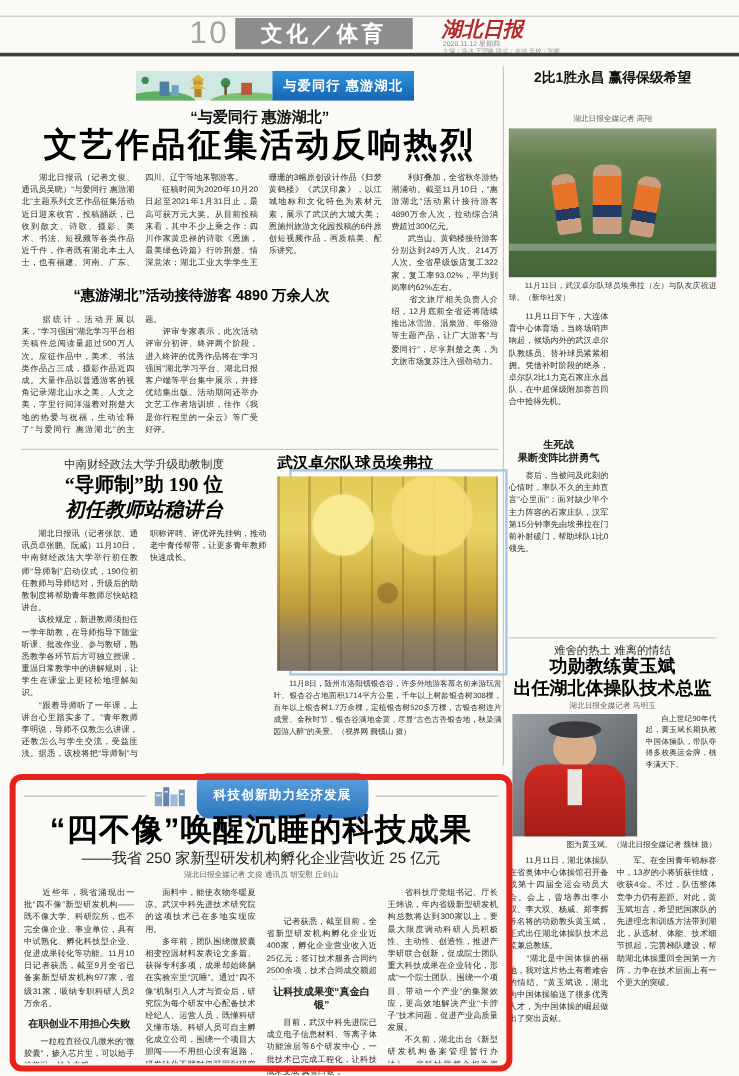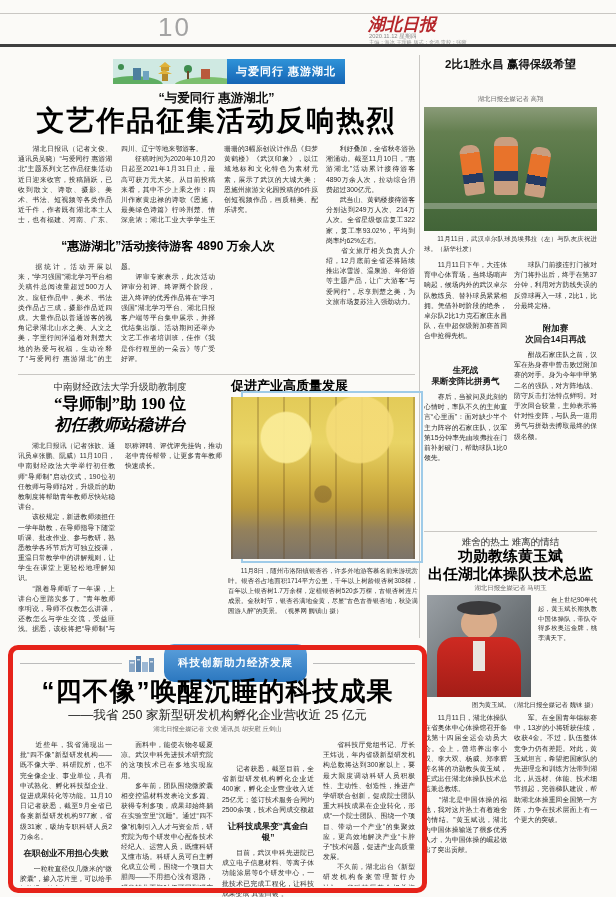--- a/index.html
+++ b/index.html
@@ -19,20 +19,21 @@
   .player{position:absolute;width:20px;height:50px;border-radius:8px 8px 3px 3px;
     background:linear-gradient(180deg,#c99e80 0 16%,#e8732b 16% 58%,#243a63 58% 76%,#c99e80 76% 100%);}
 </style>
 </head>
 <body>
 
 <div id="page">
 
   <div class="abs rule" style="left:0;top:13px;width:616px;height:1px;"></div>
   <div class="abs" style="left:158px;top:12px;font-size:26px;color:#a3a3a3;letter-spacing:2px;">10</div>
+  <div class="abs" style="left:196px;top:15px;width:148px;height:26px;background:#8e8e8e;color:#fff;font-weight:bold;font-size:18px;letter-spacing:3px;display:flex;align-items:center;justify-content:center;">文化／体育</div>
   <div class="abs" style="left:368px;top:13px;font-family:'Liberation Serif','DejaVu Serif',serif;font-style:italic;font-weight:bold;font-size:17px;color:#b5262a;">湖北日报</div>
   <div class="abs" style="left:369px;top:32px;font-size:5.8px;color:#888;">2020.11.12 星期四</div>
   <div class="abs" style="left:369px;top:39px;font-size:5.2px;color:#999;">主编：海冰 王理略 版式：金鸿 责校：张晰</div>
   <div class="abs" style="left:0;top:44px;width:616px;height:3px;background:#3f3f3f;"></div>
 
   <div class="abs rule" style="left:419px;top:55px;width:1px;height:583px;"></div>
 
   <div class="abs photo" style="left:113px;top:59px;width:232px;height:25px;display:flex;">
     <span style="display:block;width:114px;height:25px;">
       <svg width="114" height="25" viewBox="0 0 114 25">
@@ -65,21 +66,21 @@
 　　省文旅厅相关负责人介绍，12月底前全省还将陆续推出冰雪游、温泉游、年俗游等主题产品，让广大游客“与爱同行”，尽享荆楚之美，为文旅市场复苏注入强劲动力。</div>
   <div class="abs rule" style="left:18px;top:374px;width:397px;height:1px;"></div>
 
   <div class="abs kicker" style="left:18px;top:381px;width:204px;font-size:9.5px;font-weight:normal;color:#333;">中南财经政法大学升级助教制度</div>
   <div class="abs headline" style="left:18px;top:393px;width:204px;font-size:16.5px;line-height:1.3;">“导师制”助 190 位</div>
   <div class="abs headline" style="left:18px;top:414px;width:204px;font-size:16.5px;line-height:1.3;font-style:italic;">初任教师站稳讲台</div>
   <div class="abs bt" style="left:18px;top:441px;width:204px;height:197px;column-count:2;column-gap:10px;column-fill:auto;">　　湖北日报讯（记者张歆、通讯员卓张鹏、阮威）11月10日，中南财经政法大学举行初任教师“导师制”启动仪式，190位初任教师与导师结对，升级后的助教制度将帮助青年教师尽快站稳讲台。
 　　该校规定，新进教师须担任一学年助教，在导师指导下随堂听课、批改作业、参与教研，熟悉教学各环节后方可独立授课，重温日常教学中的讲解规则，让学生在课堂上更轻松地理解知识。
 　　“跟着导师听了一年课，上讲台心里踏实多了。”青年教师李明说，导师不仅教怎么讲课，还教怎么与学生交流，受益匪浅。据悉，该校将把“导师制”与职称评聘、评优评先挂钩，推动老中青传帮带，让更多青年教师快速成长。</div>
 
-  <div class="abs" style="left:231px;top:377px;width:186px;font-weight:bold;font-size:13px;color:#000;">促进产业高质量发展</div>
+  <div class="abs" style="left:231px;top:377px;width:186px;font-weight:bold;font-size:13px;color:#000;">武汉卓尔队球员埃弗拉</div>
   <div class="abs" style="left:241px;top:391px;width:178px;height:168px;border:2px solid #9fcbe8;"></div>
   <div class="abs photo" style="left:231px;top:397px;width:184px;height:162px;
        background:
          radial-gradient(circle at 30% 25%, rgba(250,235,150,.95) 0 14%, rgba(0,0,0,0) 15%),
          radial-gradient(circle at 70% 20%, rgba(245,220,120,.9) 0 18%, rgba(0,0,0,0) 19%),
          radial-gradient(circle at 50% 60%, rgba(120,90,40,.5) 0 6%, rgba(0,0,0,0) 7%),
          repeating-linear-gradient(90deg, rgba(90,60,20,.25) 0 2px, rgba(0,0,0,0) 2px 26px),
          linear-gradient(180deg,#e3cb58 0%,#e9d465 28%,#d2b244 52%,#bb9a3c 68%,#94815b 82%,#7b736a 100%);"></div>
   <div class="abs cap" style="left:228px;top:566px;width:190px;height:64px;">　　11月8日，随州市洛阳镇银杏谷，许多外地游客慕名前来游玩赏叶。银杏谷占地面积1714平方公里，千年以上树龄银杏树308棵，百年以上银杏树1.7万余棵，定植银杏树520多万棵，古银杏树连片成景。金秋时节，银杏谷满地金黄，尽显“古色古香银杏地，秋染满园游人醉”的美景。（视界网 阙镇山 摄）</div>
 
@@ -91,26 +92,20 @@
     <div class="player" style="left:70px;top:30px;width:24px;height:58px;"></div>
     <div class="player" style="left:104px;top:40px;transform:rotate(10deg);"></div>
     <div style="position:absolute;left:0;top:96px;width:173px;height:6px;background:rgba(230,230,225,.35);"></div>
   </div>
   <div class="abs cap" style="left:424px;top:234px;width:173px;height:22px;">　　11月11日，武汉卓尔队球员埃弗拉（左）与队友庆祝进球。（新华社发）</div>
   <div class="abs" style="left:424px;top:260px;width:83px;height:268px;">
     <div class="bt" style="height:100px;">　　11月11日下午，大连体育中心体育场，当终场哨声响起，候场内外的武汉卓尔队教练员、替补球员紧紧相拥。凭借补时阶段的绝杀，卓尔队2比1力克石家庄永昌队，在中超保级附加赛首回合中抢得先机。</div>
     <div class="colsub">生死战
 果断变阵比拼勇气</div>
     <div class="bt" style="height:118px;">　　赛后，当被问及此刻的心情时，率队不久的主帅直言“心里面”：面对缺少半个主力阵容的石家庄队，汉军第15分钟率先由埃弗拉在门前补射破门，帮助球队1比0领先。</div>
-  </div>
-  <div class="abs" style="left:514px;top:260px;width:83px;height:268px;">
-    <div class="bt" style="height:58px;">　　球队门前接连打门被对方门将扑出后，终于在第37分钟，利用对方防线失误的反弹球再入一球，2比1，比分最终定格。</div>
-    <div class="colsub">附加赛
-次回合14日再战</div>
-    <div class="bt" style="height:158px;">　　酣战石家庄队之前，汉军在热身赛中曾击败过附加赛的对手。身为今年中甲第二名的强队，对方阵地战、防守反击打法特点鲜明。对于次回合较量，主帅表示将针对性变阵，与队员一道用勇气与拼劲去搏取最终的保级名额。</div>
   </div>
   <div class="abs rule" style="left:424px;top:531px;width:173px;height:1px;"></div>
 
   <div class="abs kicker" style="left:424px;top:536px;width:173px;font-size:9.5px;font-weight:normal;color:#333;">难舍的热土 难离的情结</div>
   <div class="abs headline" style="left:424px;top:547px;width:173px;font-size:15px;line-height:1.25;">功勋教练黄玉斌</div>
   <div class="abs headline" style="left:424px;top:565px;width:173px;font-size:15px;line-height:1.25;">出任湖北体操队技术总监</div>
   <div class="abs byline" style="left:424px;top:584px;width:173px;">湖北日报全媒记者 马明玉</div>
   <div class="abs photo" style="left:427px;top:595px;width:104px;height:102px;
        background:linear-gradient(135deg,#9aa0a5 0%,#6e7478 55%,#54595d 100%);">
     <div style="position:absolute;left:34px;top:12px;width:36px;height:32px;border-radius:50% 50% 46% 46%;background:#d9ac8a;"></div>

